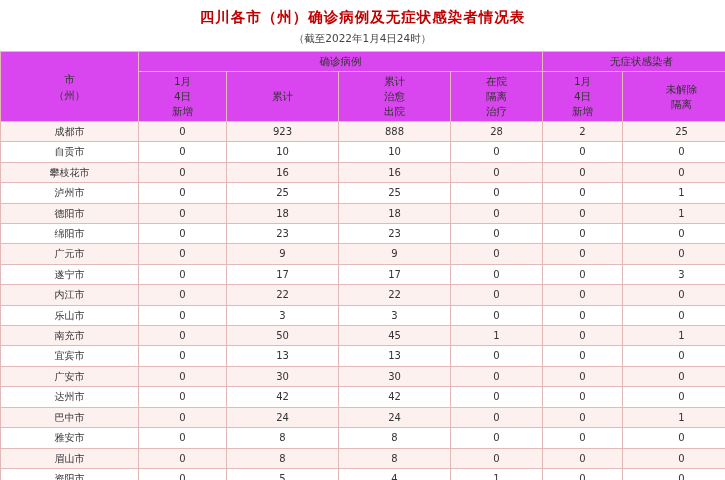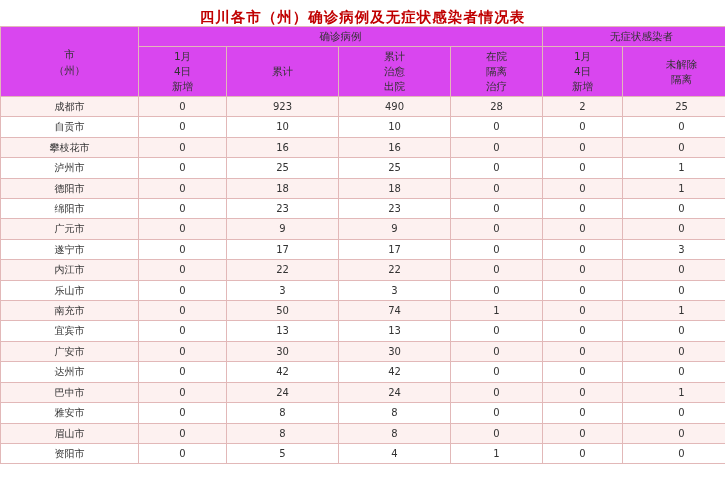--- a/index.html
+++ b/index.html
@@ -83,20 +83,21 @@
   .col-d { width: 92px; }
   .col-e { width: 80px; }
   .col-f { width: 118px; }
 </style>
 </head>
 <body>
 
 <div class="page">
 
   <div class="title">四川各市（州）确诊病例及无症状感染者情况表</div>
+  <div class="subtitle">（截至2022年1月4日24时）</div>
 
   <table class="data">
     <colgroup>
       <col class="col-city">
       <col class="col-a">
       <col class="col-b">
       <col class="col-c">
       <col class="col-d">
       <col class="col-e">
       <col class="col-f">
@@ -136,21 +137,21 @@
           <div>未解除</div>
           <div>隔离</div>
         </th>
       </tr>
     </thead>
     <tbody id="table-body">
         <tr class="odd">
           <td class="city">成都市</td>
           <td>0</td>
           <td>923</td>
-          <td>490</td>
+          <td>888</td>
           <td>28</td>
           <td>2</td>
           <td>25</td>
         </tr>
         <tr class="even">
           <td class="city">自贡市</td>
           <td>0</td>
           <td>10</td>
           <td>10</td>
           <td>0</td>
@@ -226,21 +227,21 @@
           <td>3</td>
           <td>3</td>
           <td>0</td>
           <td>0</td>
           <td>0</td>
         </tr>
         <tr class="odd">
           <td class="city">南充市</td>
           <td>0</td>
           <td>50</td>
-          <td>74</td>
+          <td>45</td>
           <td>1</td>
           <td>0</td>
           <td>1</td>
         </tr>
         <tr class="even">
           <td class="city">宜宾市</td>
           <td>0</td>
           <td>13</td>
           <td>13</td>
           <td>0</td>

